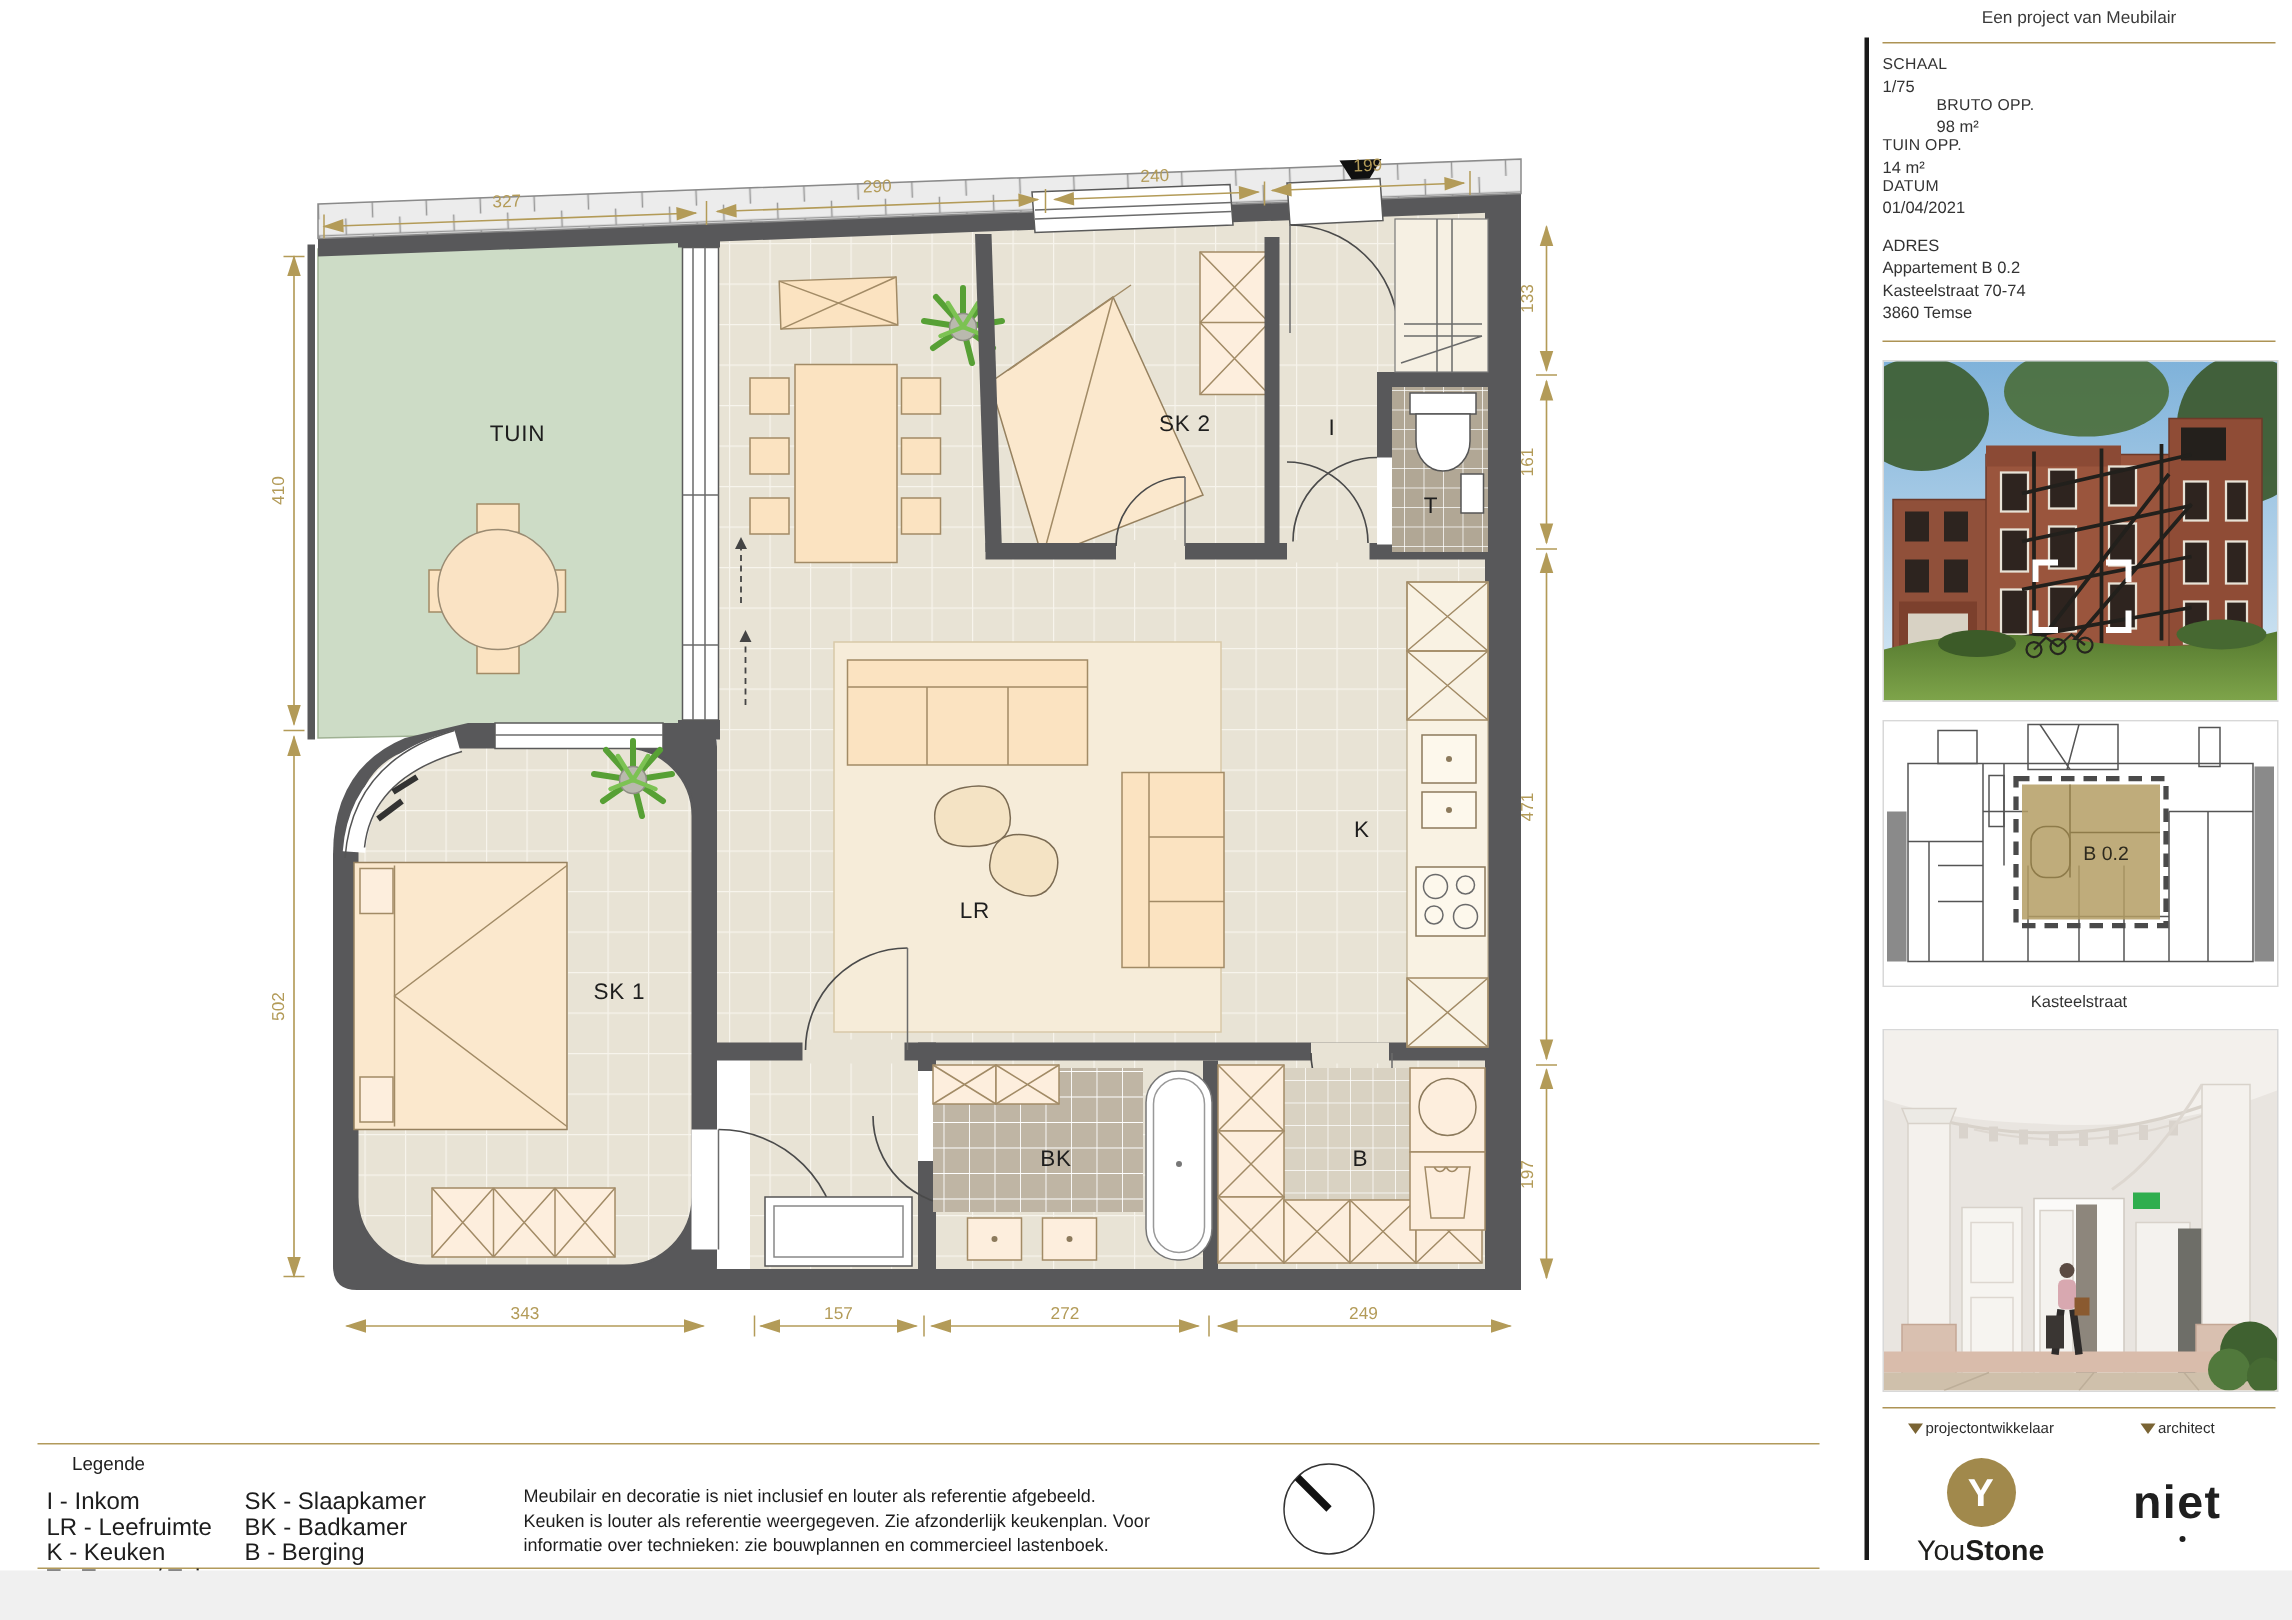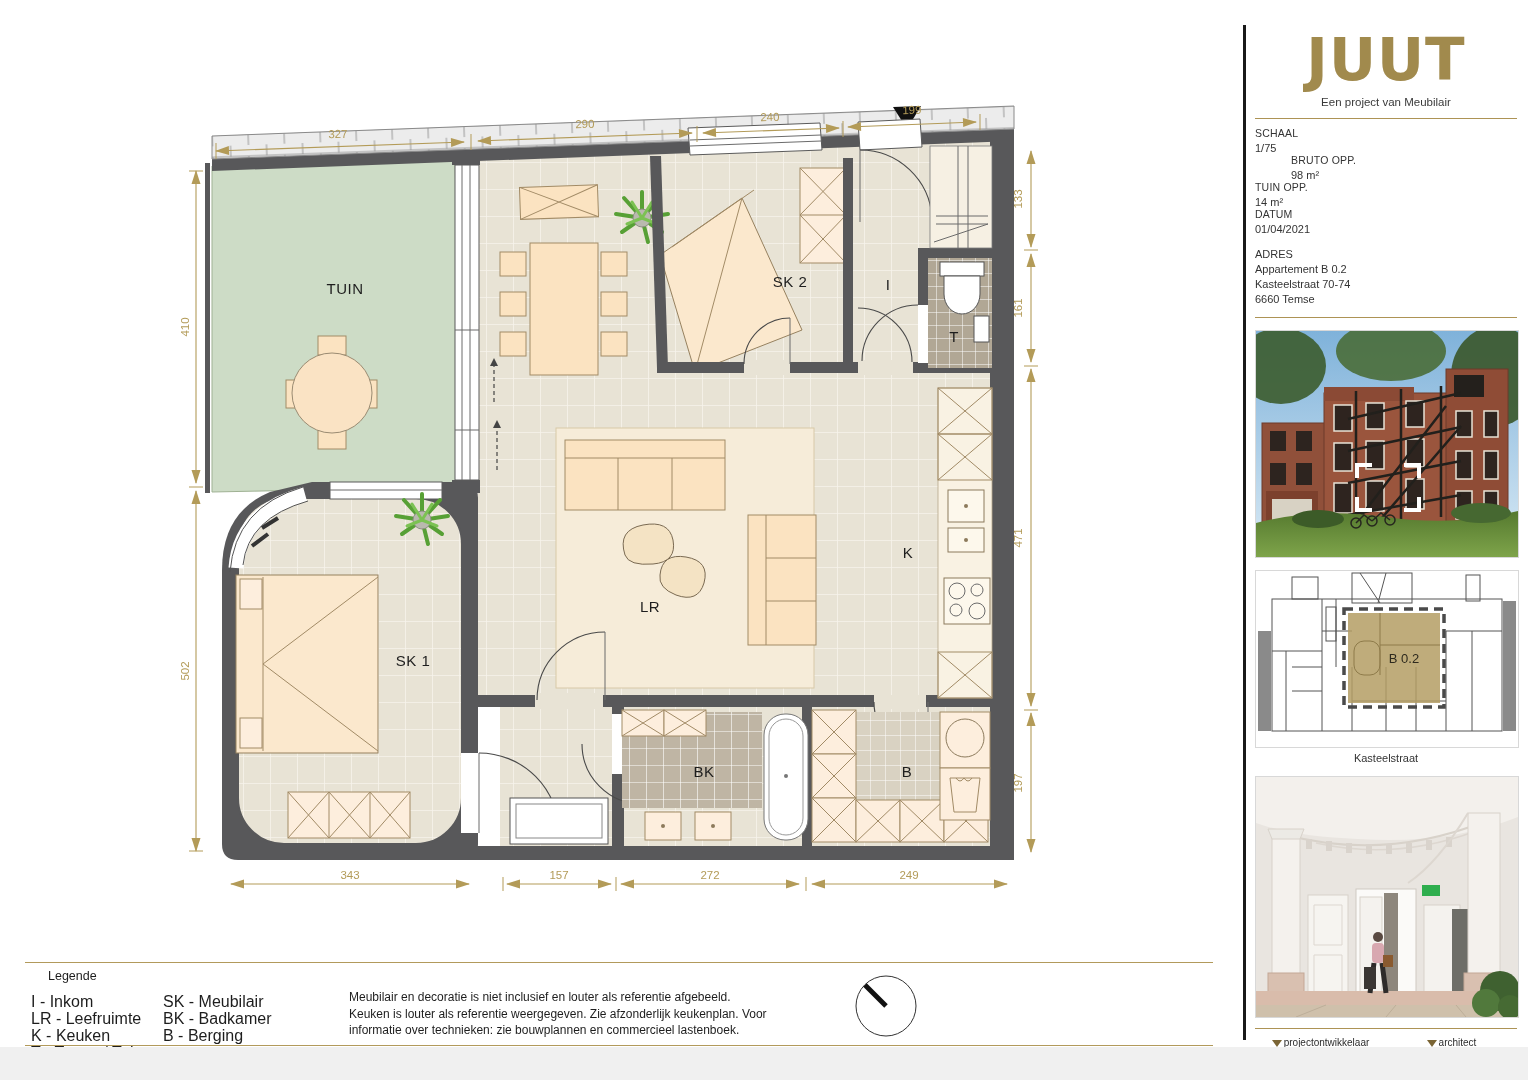--- a/index.html
+++ b/index.html
@@ -368,37 +368,36 @@
 
 <div class="legend">
   <div class="ltitle">Legende</div>
   <div class="lcol lcol1">
     <div>I - Inkom</div>
     <div>LR - Leefruimte</div>
     <div>K - Keuken</div>
     <div>T - Terras / Tuin</div>
   </div>
   <div class="lcol lcol2">
-    <div>SK - Meubilair</div>
+    <div>SK - Slaapkamer</div>
     <div>BK - Badkamer</div>
     <div>B - Berging</div>
   </div>
   <div class="ldisc">Meubilair en decoratie is niet inclusief en louter als referentie afgebeeld. Keuken is louter als referentie weergegeven. Zie afzonderlijk keukenplan. Voor informatie over technieken: zie bouwplannen en commercieel lastenboek.</div>
   <div class="compass">
     <svg width="66" height="66" viewBox="0 0 66 66">
       <circle cx="33" cy="33" r="30" fill="#fff" stroke="#333" stroke-width="1"></circle>
       <line x1="33" y1="33" x2="12" y2="12" stroke="#111" stroke-width="5"></line>
     </svg>
   </div>
 </div>
 
 <aside class="sidebar">
   <div class="sb-line"></div>
   <div class="sb-inner">
-    <div class="juut">JUUT</div>
     <div class="tagline">Een project van Meubilair</div>
     <hr class="goldhr">
     <div class="info">
       <div class="cell c1">
           <div class="lab">SCHAAL</div>
           <div class="val">1/75</div>
         </div>
       <div class="cell c2">
           <div class="lab">BRUTO OPP.</div>
           <div class="val">98 m²</div>
@@ -409,21 +408,21 @@
         </div>
       <div class="cell c4">
           <div class="lab">DATUM</div>
           <div class="val">01/04/2021</div>
         </div>
     </div>
     <div class="adres">
       <div>ADRES</div>
       <div>Appartement B 0.2</div>
       <div>Kasteelstraat 70-74</div>
-      <div>6660 Temse</div>
+      <div>3860 Temse</div>
     </div>
     <hr class="goldhr">
 
     <svg class="photo" width="262" height="226" viewBox="0 0 262 226">
       <defs>
         <linearGradient id="sky" x1="0" y1="0" x2="0" y2="1">
           <stop offset="0" stop-color="#7fb2da"></stop>
             <stop offset="1" stop-color="#d9eaf5"></stop>
         </linearGradient>
         <linearGradient id="lawn" x1="0" y1="0" x2="0" y2="1">

